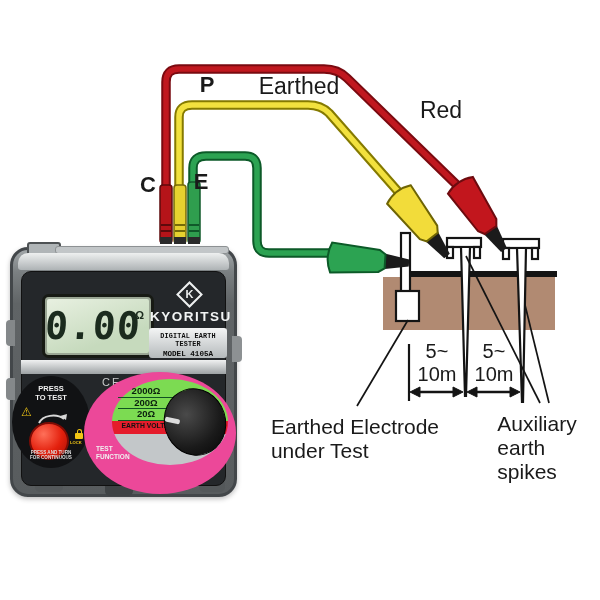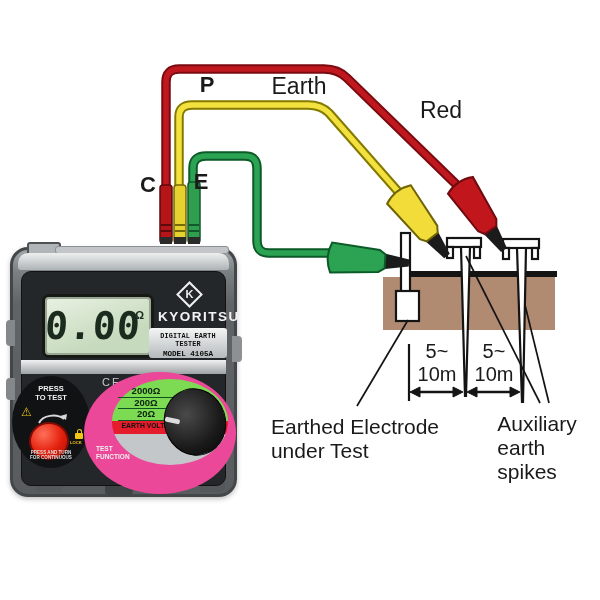--- a/index.html
+++ b/index.html
@@ -46,21 +46,21 @@
        box-shadow:inset 0 0 0 2px #9aa694;}
   .lcd-val{position:absolute;left:0;right:10px;top:0;bottom:0;text-align:center;line-height:58px;
        font-family:"DejaVu Sans Mono",monospace;font-weight:bold;font-size:38px;color:#1b2b1e;
        letter-spacing:1px;transform:skewX(-4deg);}
   .lcd-unit{position:absolute;right:7px;top:12px;font-size:11px;font-weight:bold;color:#1b2b1e;}
 
   .logo{position:absolute;left:158px;top:13px;width:19px;height:19px;border:2.5px solid #eef0f0;
         transform:rotate(45deg);box-sizing:border-box;}
   .logo span{position:absolute;left:0;top:0;width:14px;height:14px;display:flex;align-items:center;
         justify-content:center;transform:rotate(-45deg);color:#eef0f0;font-weight:bold;font-size:11px;}
-  .brand{position:absolute;left:132px;top:37px;width:90px;text-align:center;color:#f2f4f4;
+  .brand{position:absolute;left:124px;top:37px;width:90px;text-align:center;color:#f2f4f4;
         font-weight:bold;font-size:13.5px;letter-spacing:1.5px;}
   .plate{position:absolute;left:127px;top:56px;width:78px;height:30px;border-radius:3px;
         background:linear-gradient(#f4f5f5,#b5babc);text-align:center;color:#0d0d0d;
         padding-top:4px;box-sizing:border-box;font-family:Liberation Mono, monospace;}
   .plate .l1{font-size:6.8px;font-weight:bold;letter-spacing:.2px;}
   .plate .l2{font-size:7.6px;font-weight:bold;margin-top:2px;}
   .divider{position:absolute;left:-1px;right:-1px;top:88px;height:14px;
         background:linear-gradient(#f0f1f1,#9da2a4);}
 
   .pressunit{position:absolute;left:-10px;top:104px;width:78px;height:92px;background:#111214;
@@ -261,21 +261,21 @@
         </div>
       </div>
 
     </div>
   </div>
 
   <span class="lbl lbl-term" style="left:148px;top:172px;">C</span>
   <span class="lbl lbl-term" style="left:207px;top:72px;">P</span>
   <span class="lbl lbl-term" style="left:201px;top:169px;">E</span>
 
-  <span class="lbl lbl-wire" style="left:299px;top:73px;">Earth</span>
+  <span class="lbl lbl-wire" style="left:299px;top:73px;">Earthed</span>
   <span class="lbl lbl-wire" style="left:441px;top:97px;">Red</span>
 
   <div class="dim" style="left:437px;top:340px;">
     <div>5~</div>
     <div>10m</div>
   </div>
   <div class="dim" style="left:494px;top:340px;">
     <div>5~</div>
     <div>10m</div>
   </div>

